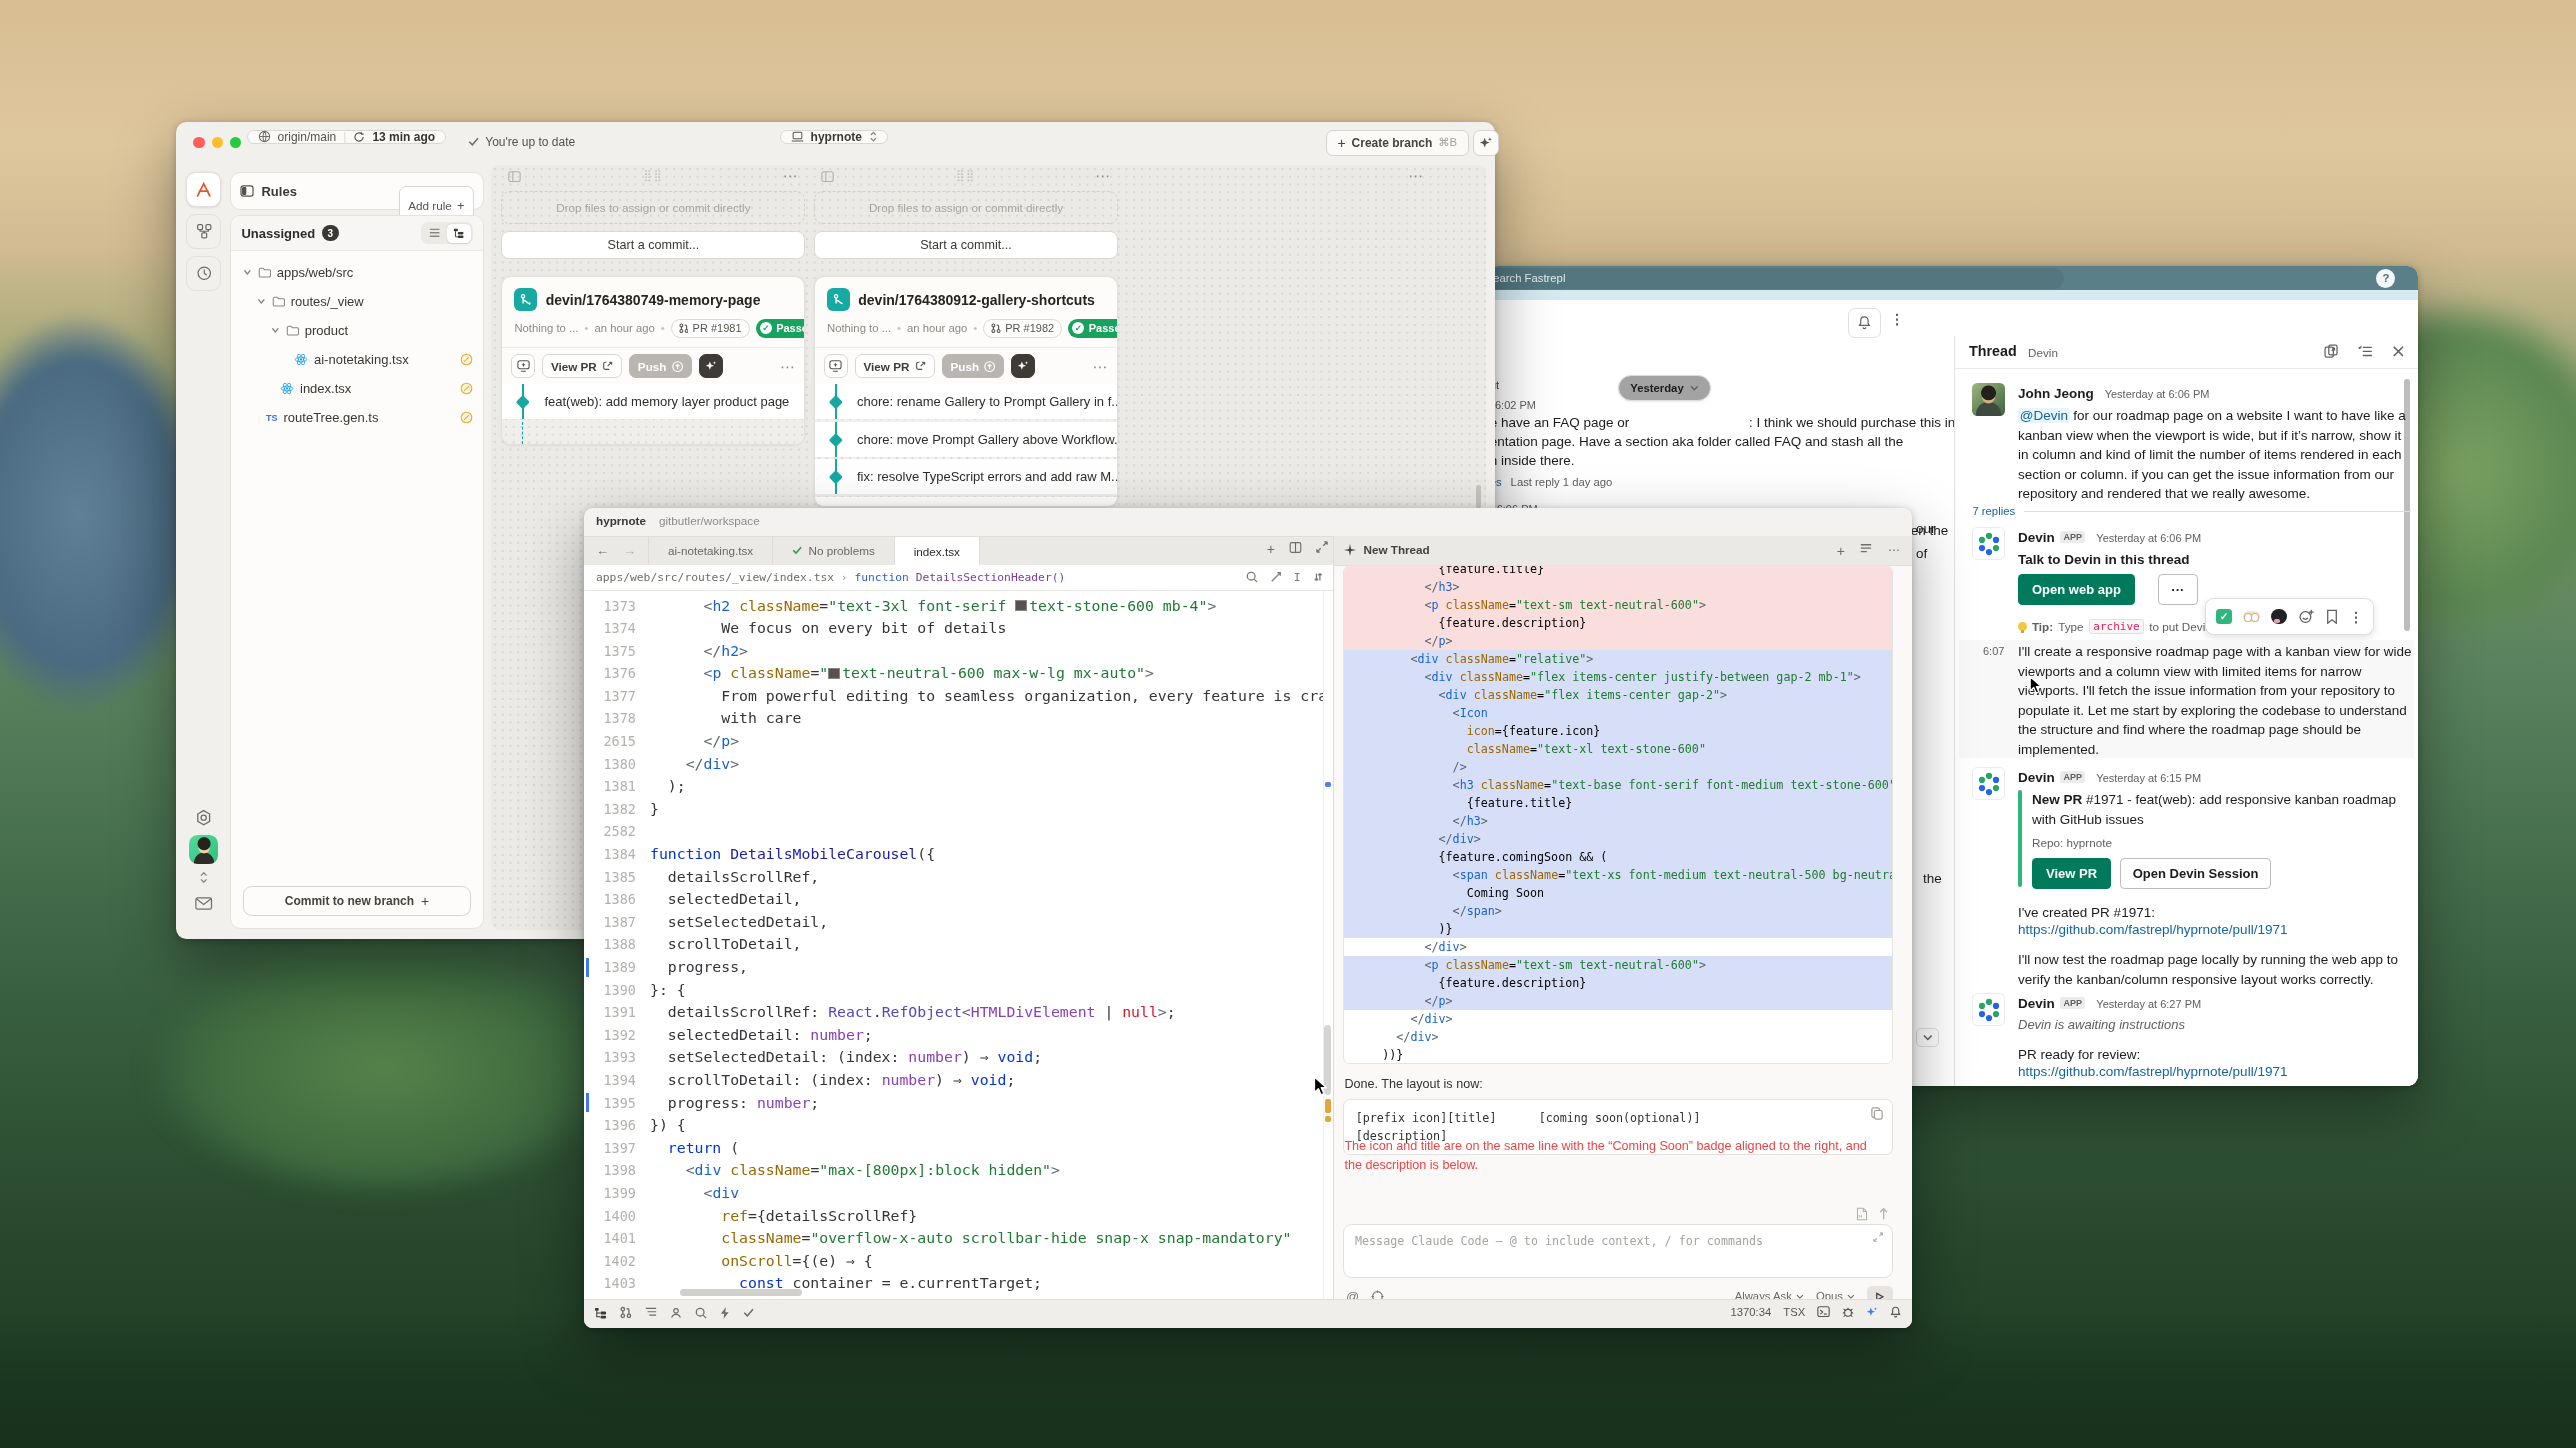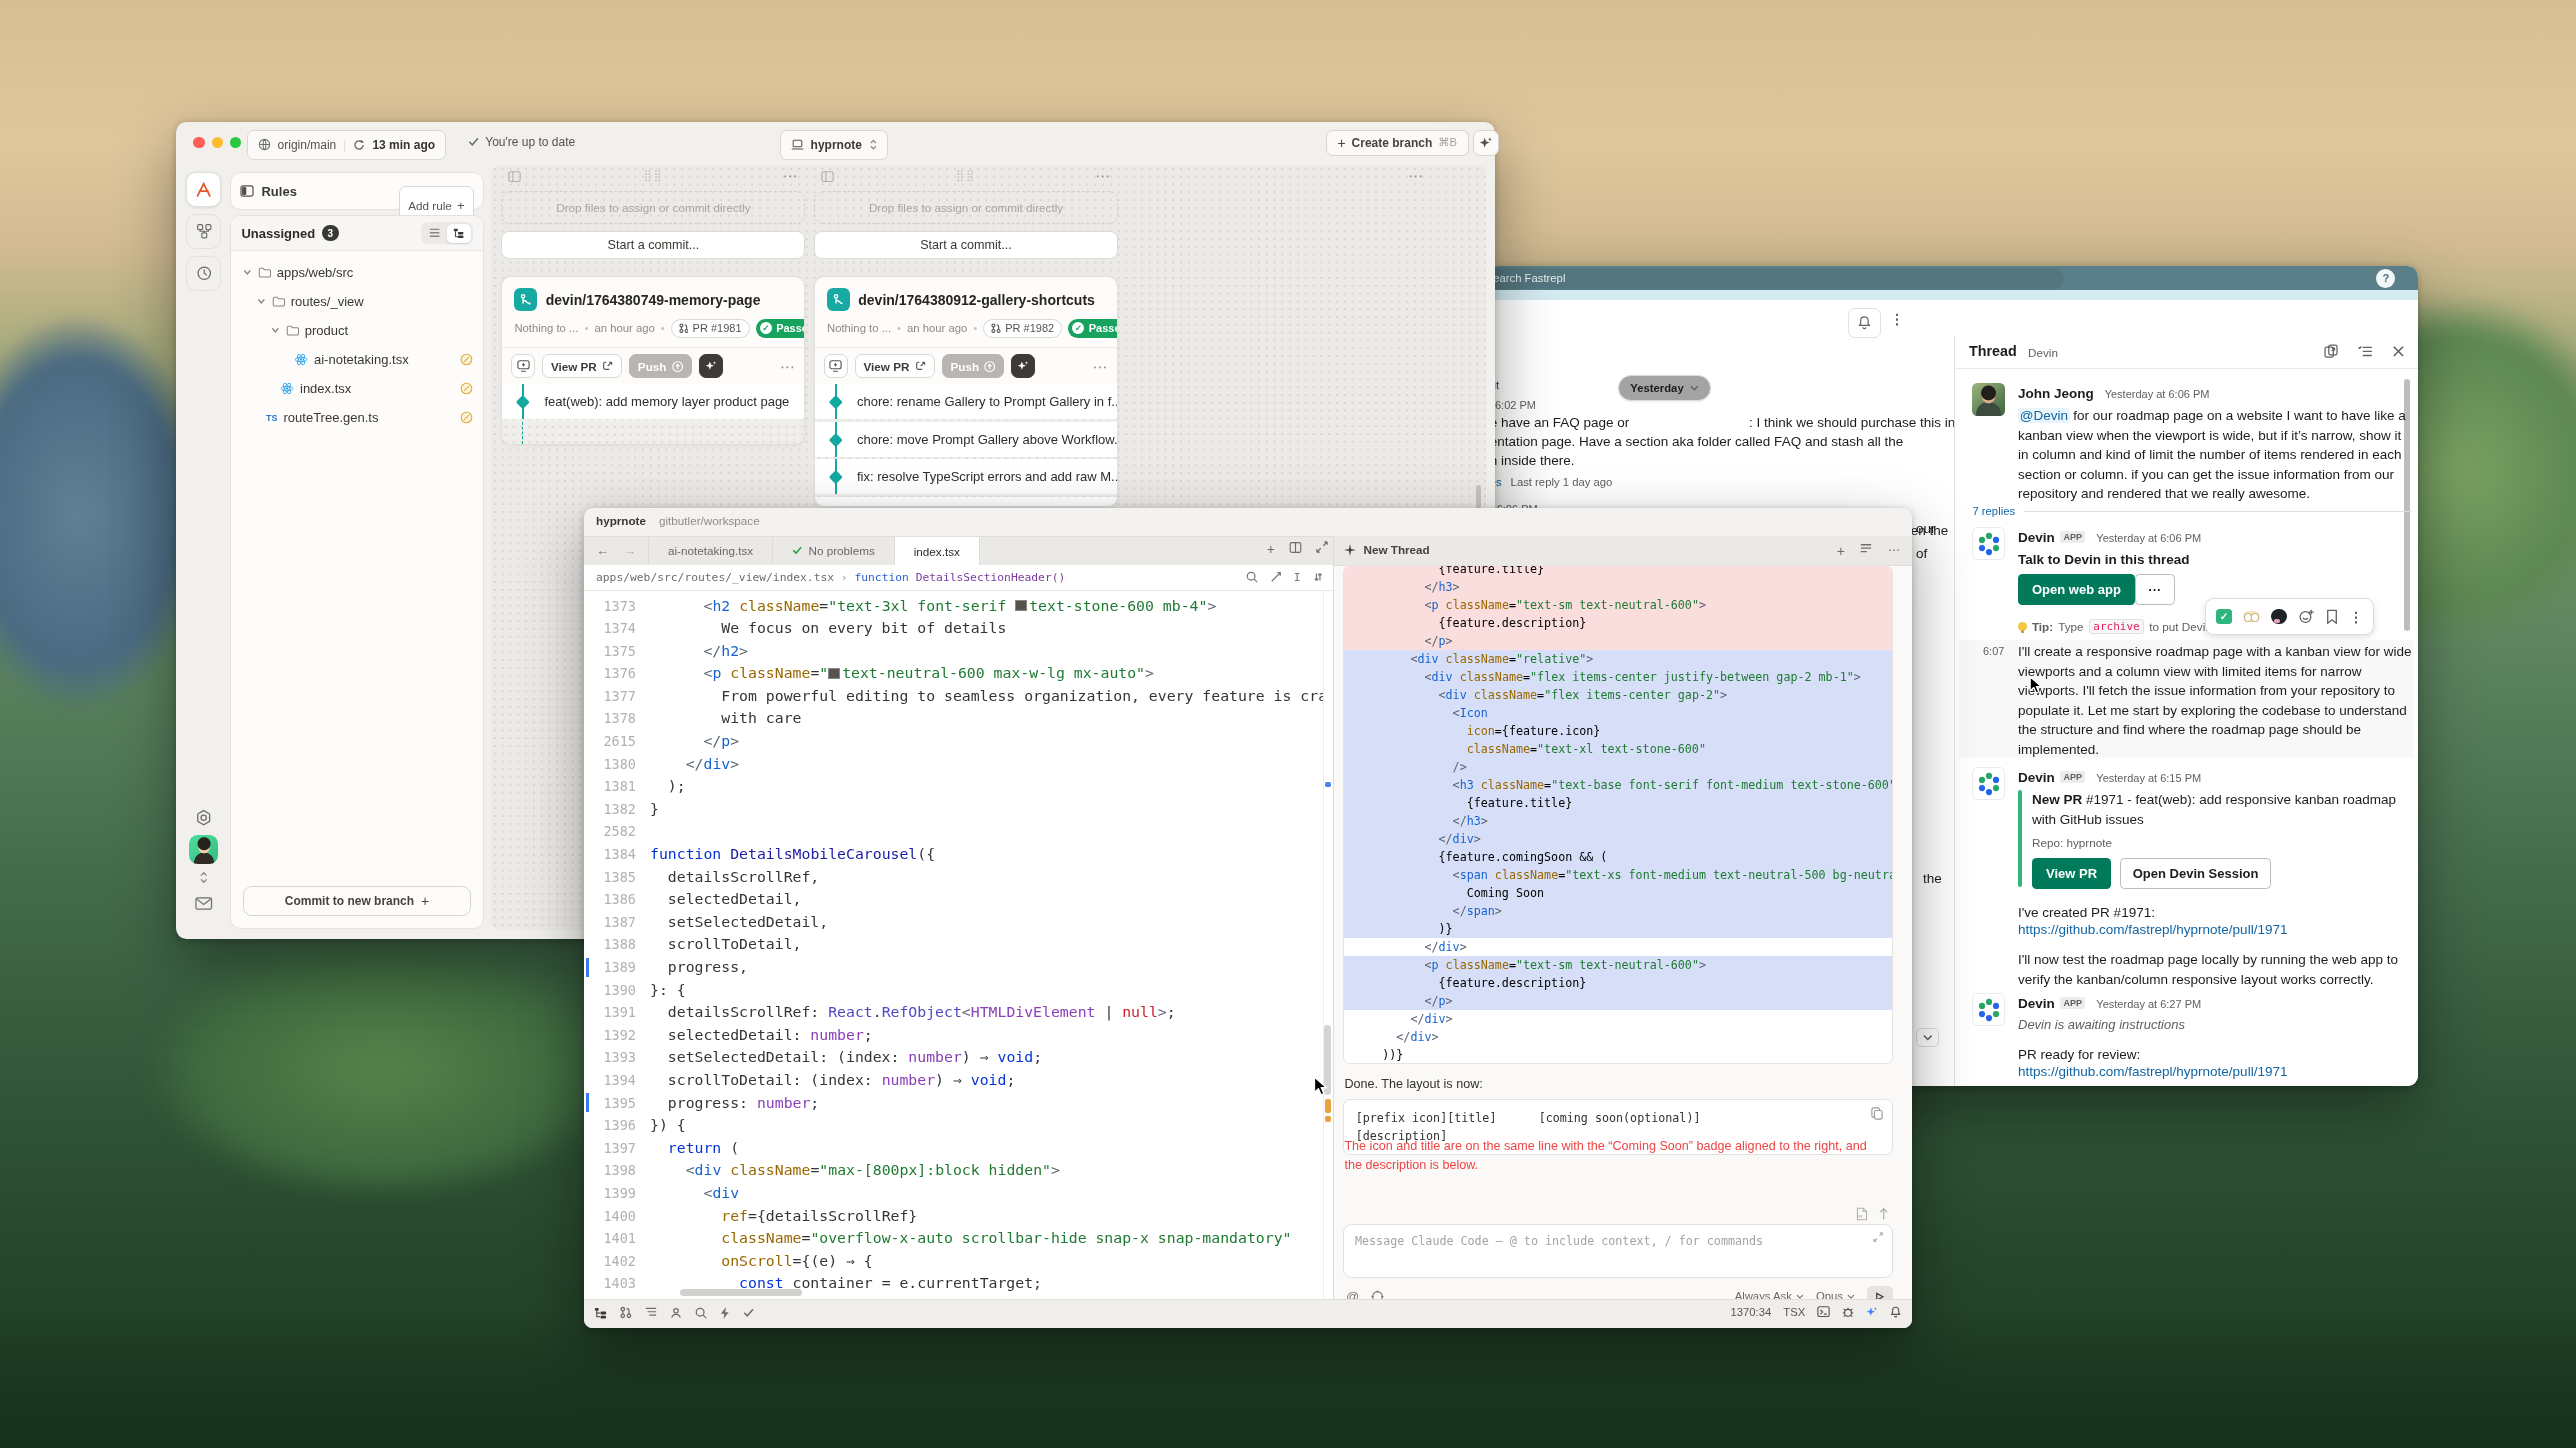--- a/index.html
+++ b/index.html
@@ -92,21 +92,21 @@
 .link { color:#1264a3; font-size:13.5px; }
 .attach { position:absolute; }
 .attach .bar { position:absolute; left:0; top:0; bottom:0; width:3.5px; border-radius:3.5px; background:#2eb67d; }
 .attach .inner { margin-left:14px; }
 
 
 #gb { left:176px; top:122px; width:1319px; height:817px; background:#f1f0ed; }
 .traffic { position:absolute; left:17.4px; top:14.8px; display:flex; gap:7px; }
 .traffic i { width:11.3px; height:11.3px; border-radius:50%; }
 .t-r{background:#ff5f57}.t-y{background:#febc2e}.t-g{background:#28c840}
-.gb-pill { position:absolute; height:30px; border:0.9px solid #dad8d4; border-radius:7px; background:#fbfaf9;
+.gb-pill { position:absolute; height:14px; border:0.9px solid #dad8d4; border-radius:7px; background:#fbfaf9;
  display:flex; align-items:center; gap:7px; padding:0 9.6px; font-size:12px; color:#55524d; }
 .gb-branchpill { left:71px; top:7.8px; }
 .gb-branchpill b { color:#36342f; font-weight:600; }
 .gb-sep { color:#dcdad6; }
 .gb-uptodate { position:absolute; left:292px; top:13px; display:flex; gap:6px; align-items:center; font-size:12px; color:#55524d; }
 .gb-projpill { left:604px; top:7.8px; font-weight:600; color:#3c3935; }
 .gb-createbtn { position:absolute; left:1150px; top:7.8px; height:26px; border:0.9px solid #d6d4d0; border-radius:7px; background:#fbfaf9;
  display:flex; align-items:center; gap:6px; padding:0 10.4px; font-size:12px; font-weight:600; color:#47443f; }
 .gb-createbtn .kbd { color:#a5a29d; font-weight:400; font-size:11.3px; }
 .gb-sparkbtn { position:absolute; left:1297px; top:7.8px; width:26px; height:26px; border:0.9px solid #d6d4d0; border-radius:7px;
@@ -332,21 +332,21 @@
               <circle cx="19" cy="30" r="4.2" fill="#2563eb"></circle>
             <circle cx="9.5" cy="24.5" r="4.2" fill="#2563eb"></circle>
               <circle cx="9.5" cy="13.5" r="4.2" fill="#27a567"></circle>
           </svg>
         </div>
         <div style="position:absolute; left:63px; top:193px;">
           <span class="msg-name">Devin</span><span class="badge-app">APP</span>
           <span class="msg-time">Yesterday at 6:06 PM</span>
         </div>
         <div class="msg-body" style="position:absolute; left:63px; top:214px; font-weight:800;">Talk to Devin in this thread</div>
-        <div style="position:absolute; left:63px; top:238px; display:flex; gap:0;">
+        <div style="position:absolute; left:63px; top:238px; display:flex; gap:23px;">
           <span class="btn-green">Open web app</span>
           <span class="btn-outline" style="width:40px; padding:0;">···</span>
         </div>
         <div class="tip-row" style="left:63px; top:283px; width:261px; overflow:hidden;">
           <span class="bulb"></span>
           <b>Tip:</b>
           <span>Type</span>
           <span class="code-pill">archive</span>
           <span>to put Devin to sle</span>
         </div>

